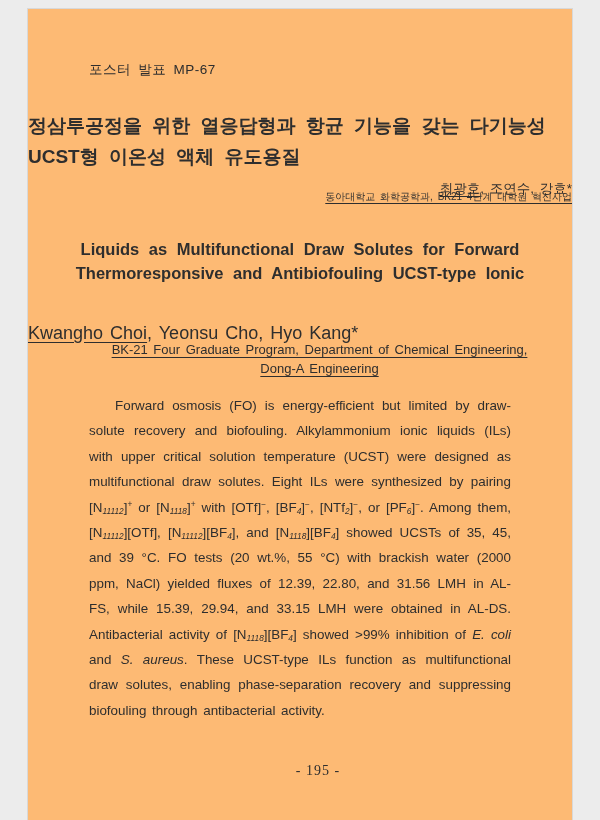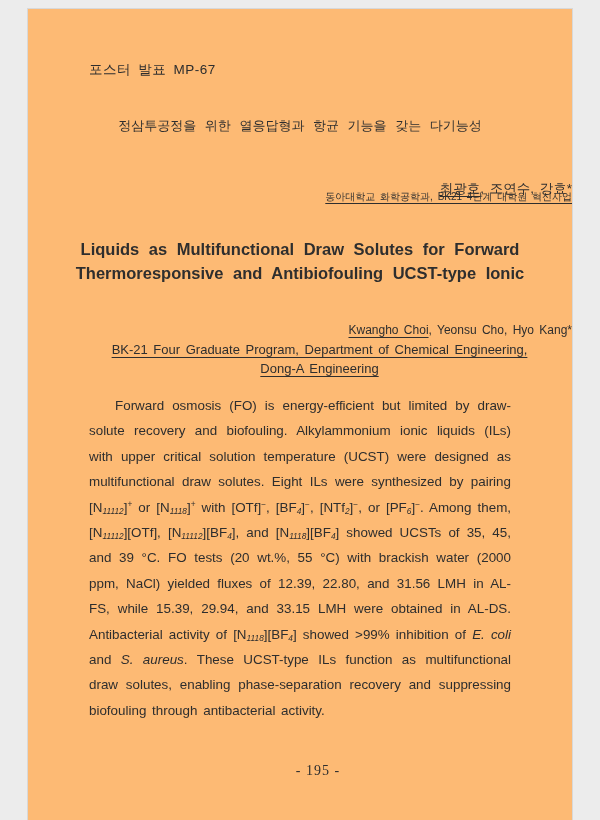--- a/index.html
+++ b/index.html
@@ -20,23 +20,23 @@
     top: 52px;
     left: 61px;
     font-size: 13.5px;
     letter-spacing: 0.5px;
     word-spacing: 3px;
   }
   .k-title {
     position: absolute;
     top: 101px;
     left: 0; right: 0;
-    text-align: center;
-    font-weight: normal;
-    font-size: 13px;
+    text-align: left;
+    font-weight: bold;
+    font-size: 19px;
     line-height: 31px;
     word-spacing: 5px;
   }
   .k-authors {
     position: absolute;
     top: 171px;
     left: 0; right: 0;
     text-align: right;
     font-size: 13.5px;
     word-spacing: 2px;
@@ -56,22 +56,22 @@
     text-align: center;
     font-weight: bold;
     font-size: 16.5px;
     line-height: 24px;
     word-spacing: 5px;
   }
   .e-authors {
     position: absolute;
     top: 314px;
     left: 0; right: 0;
-    text-align: right;
-    font-size: 12px;
+    text-align: left;
+    font-size: 18px;
     word-spacing: 2px;
   }
   .e-affil {
     position: absolute;
     top: 332px;
     left: 0; right: 0;
     text-align: center;
     font-size: 13px;
     line-height: 18.5px;
     word-spacing: 2px;
@@ -111,20 +111,21 @@
 </style>
 </head>
 <body>
 
 <div class="page">
 
   <div class="header-label">포스터 발표 MP-67</div>
 
   <div class="k-title">
     <div>정삼투공정을 위한 열응답형과 항균 기능을 갖는 다기능성</div>
+    <div>UCST형 이온성 액체 유도용질</div>
   </div>
 
   <div class="k-authors"><span class="underline">최광호</span><span>, 조연수, 강효*</span></div>
 
   <div class="k-affil"><span class="underline">동아대학교 화학공학과, BK21 4단계 대학원 혁신사업</span></div>
 
   <div class="e-title">
     <div>Liquids as Multifunctional Draw Solutes for Forward</div>
     <div>Thermoresponsive and Antibiofouling UCST-type Ionic</div>
   </div>

